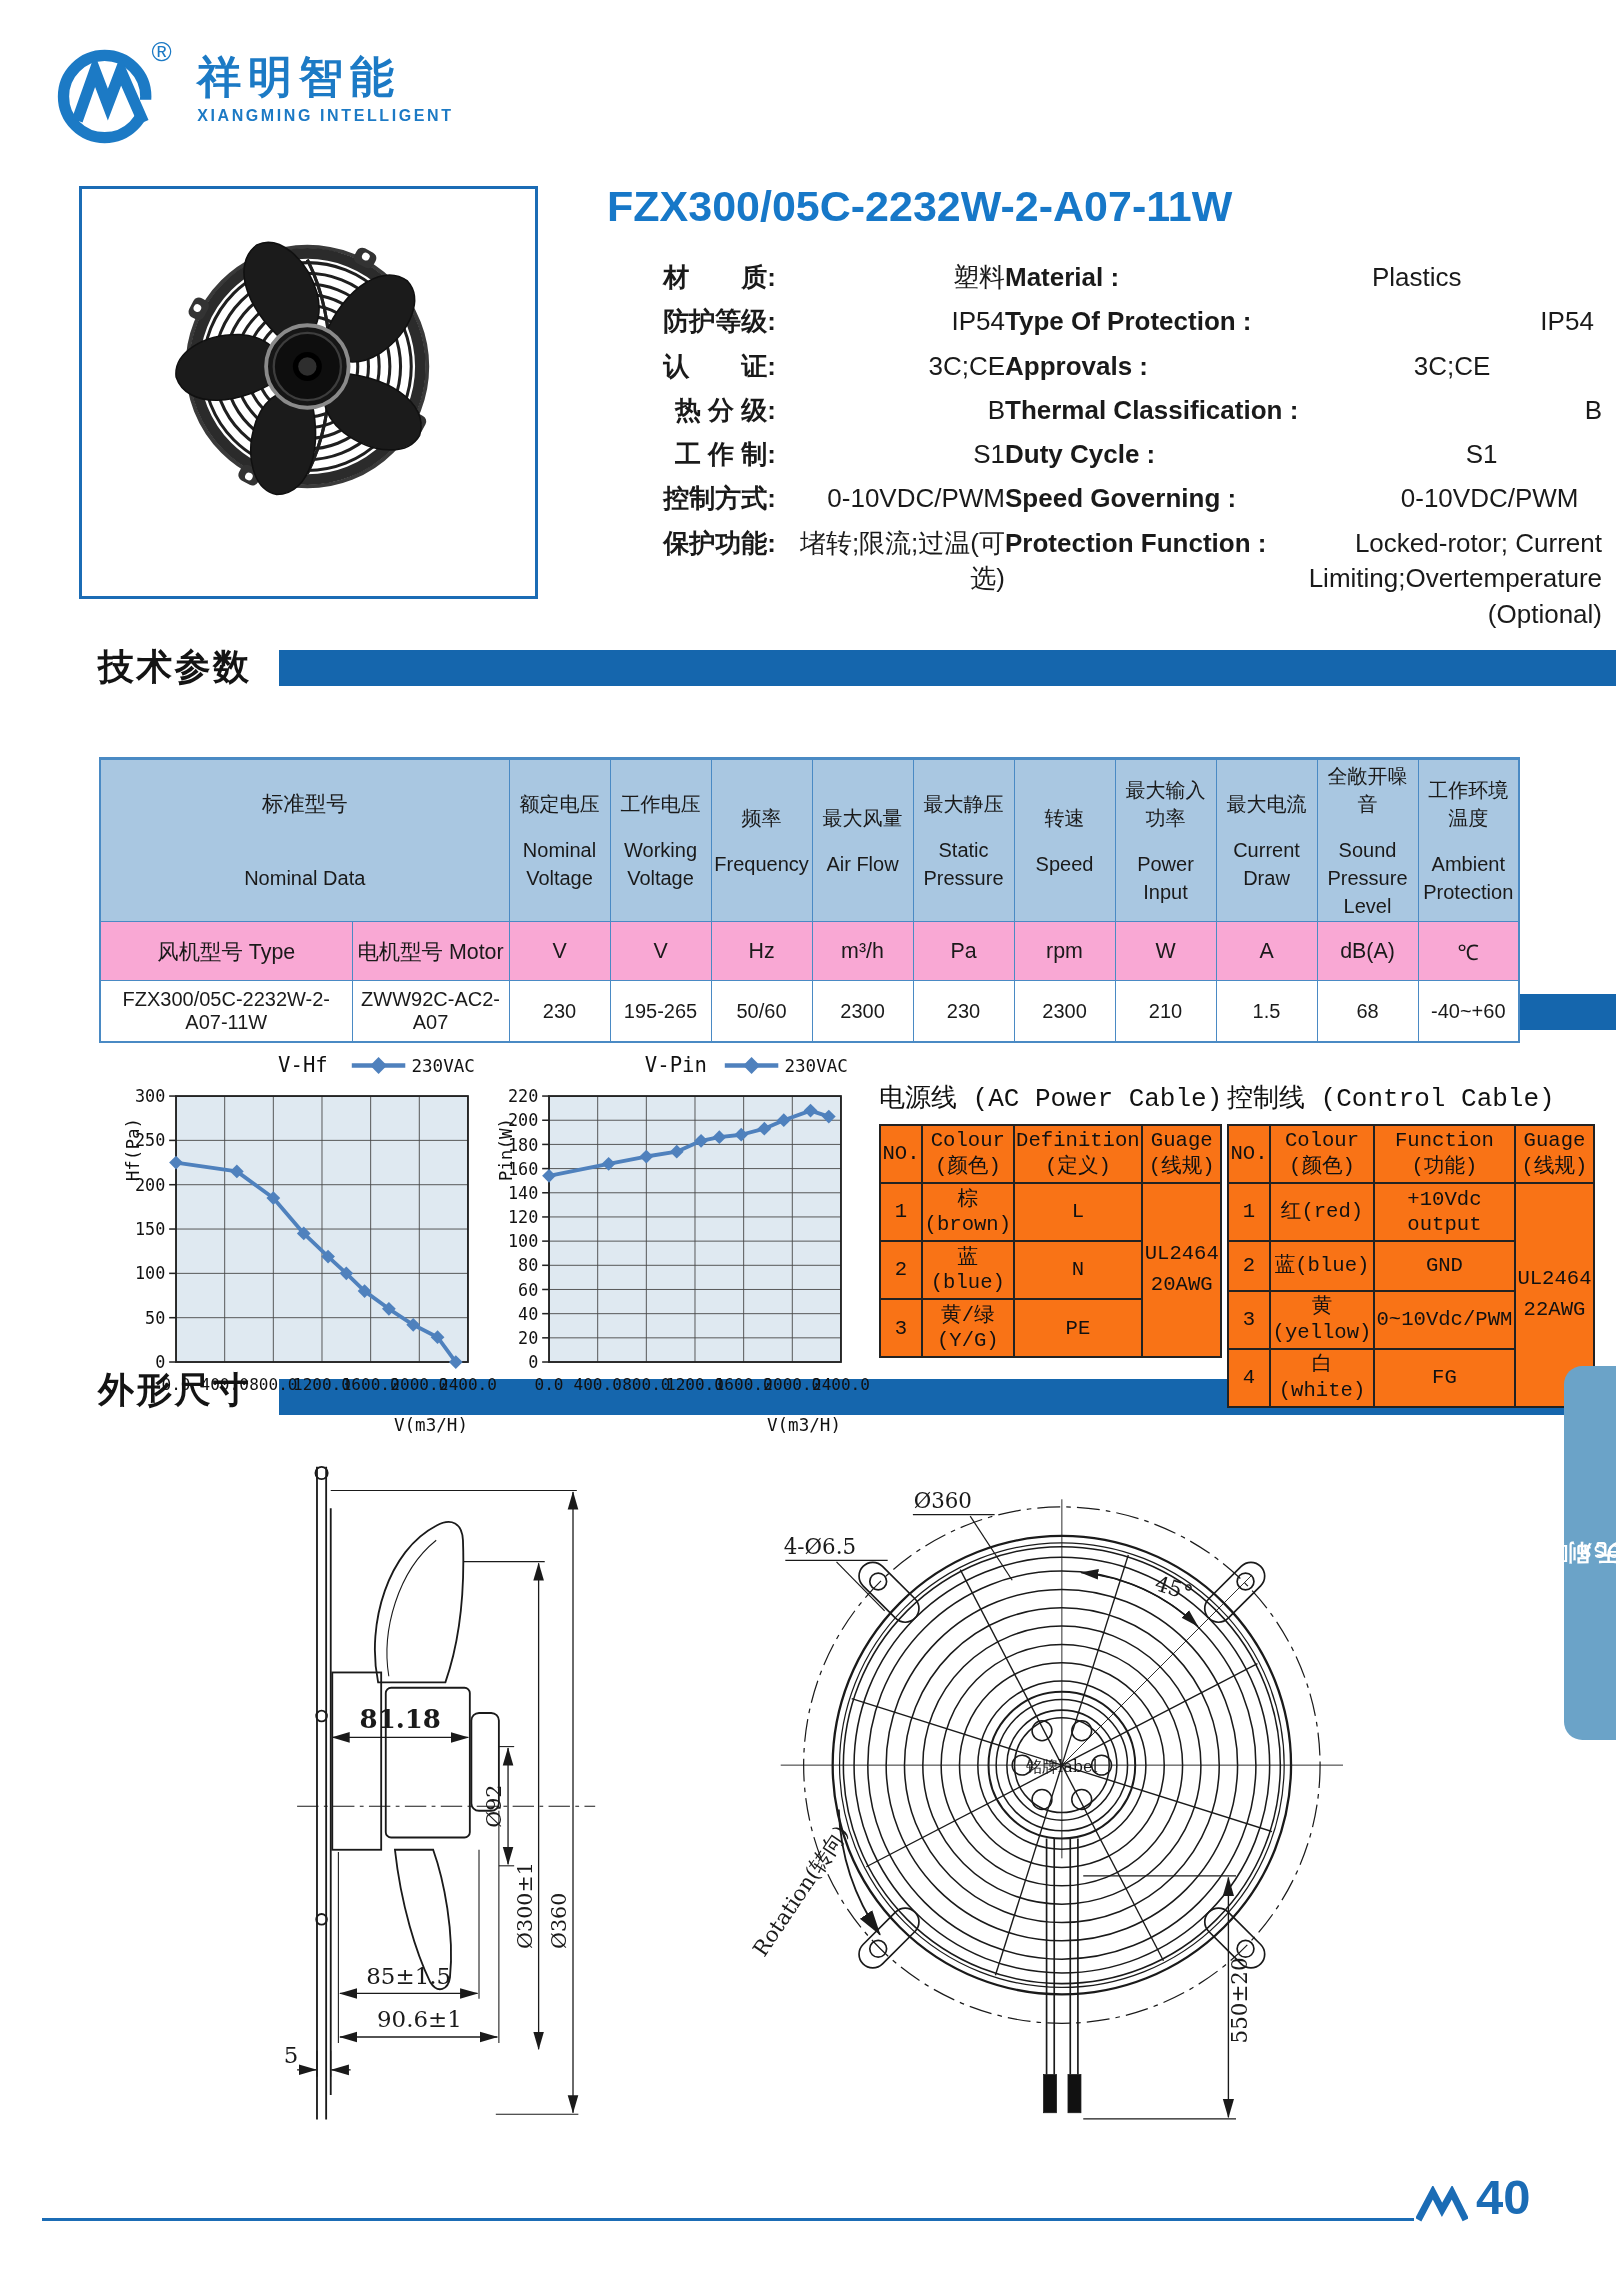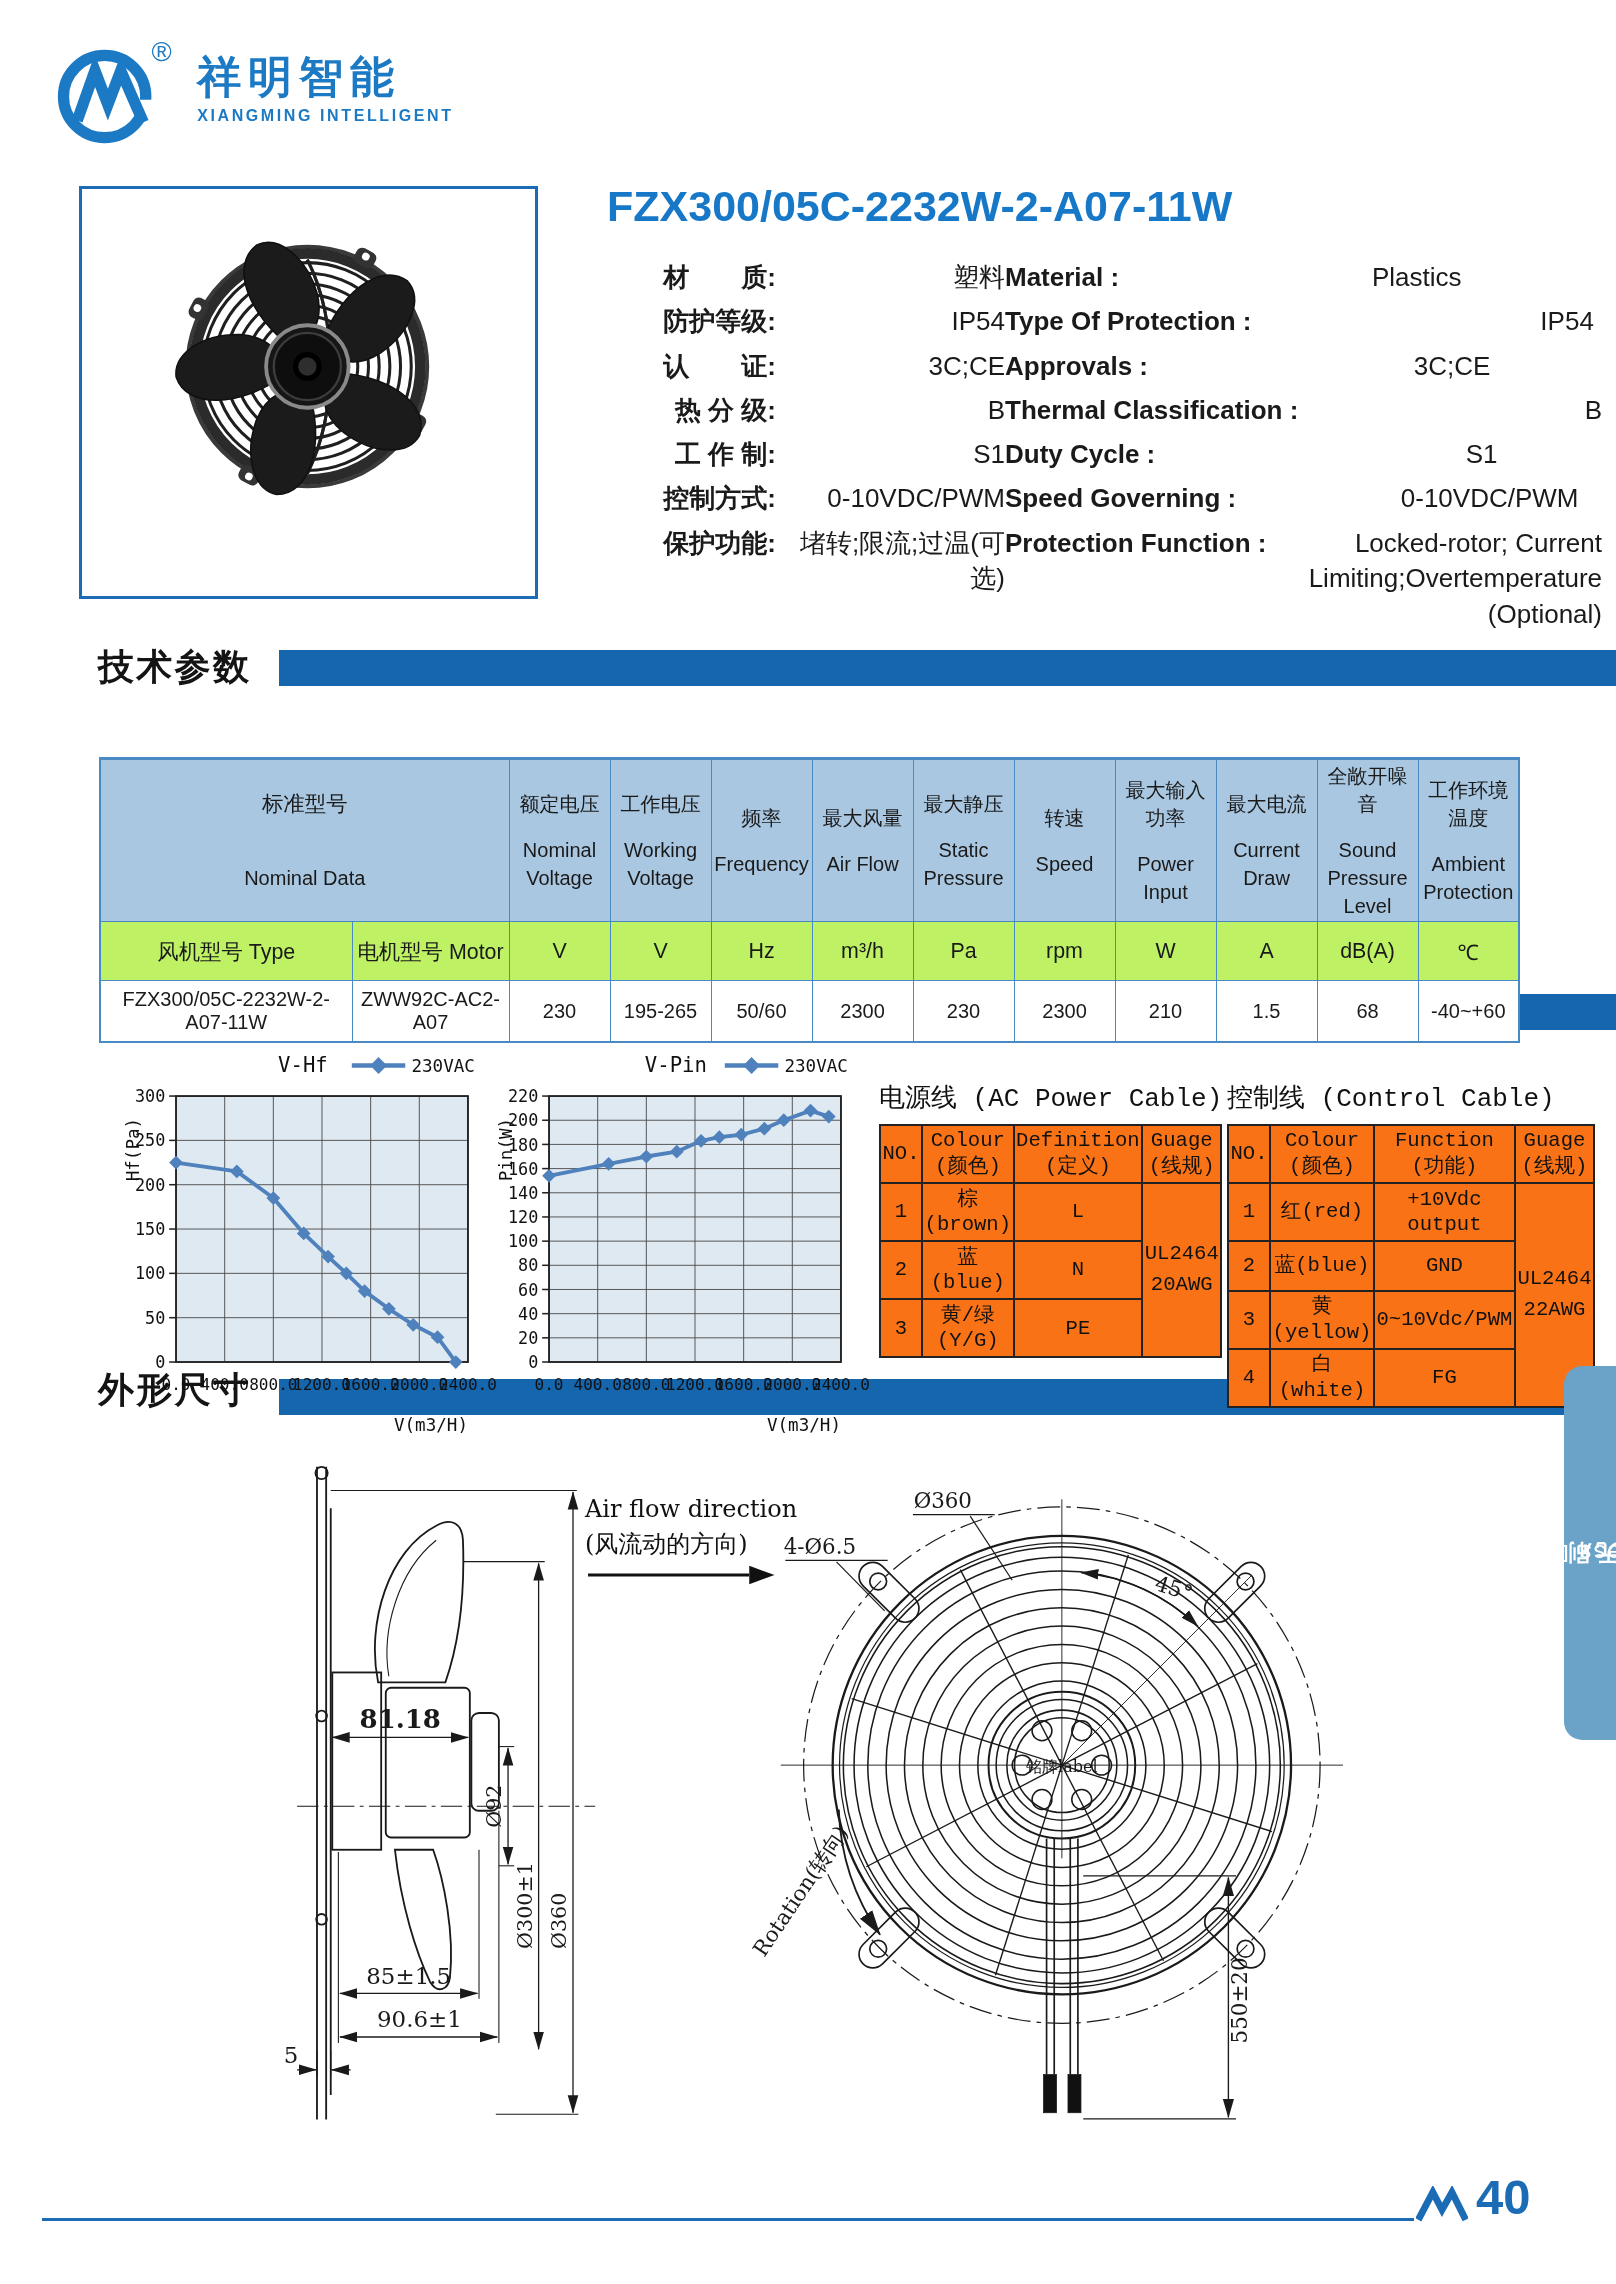--- a/index.html
+++ b/index.html
@@ -33,21 +33,21 @@
   #sec-tech{top:643px;} #sec-curves{top:987px;} #sec-dims{top:1366px;align-items:flex-end;}
 
   
   table.tech{position:absolute;left:99px;top:757px;width:1416px;border-collapse:collapse;
              table-layout:fixed;text-align:center;}
   table.tech td{border:1.5px solid #4a8ac4;vertical-align:middle;padding:1.5px;}
   table.tech{border:2.3px solid #4a8ac4;border-top:3.8px solid #4a8ac4;}
   table.tech .h1 td{background:#a9c7e1;height:139px;font-size:20px;line-height:1.4;}
   table.tech .h1 .cn{margin-bottom:18.3px;}
   table.tech .h1 .group-cn{margin-bottom:44px;font-size:21.4px;}
-  table.tech .h2 td{height:55px;font-size:21.4px;background:#bef264;}
+  table.tech .h2 td{height:55px;font-size:21.4px;background:#f9a8d4;}
   table.tech .dr td{height:57px;font-size:20px;background:#fff;}
 
   
   .chart{position:absolute;width:376px;height:399px;}
   #chart0{left:121px;top:1041px;} #chart1{left:494px;top:1041px;}
 
   
   .cable-block{position:absolute;font-family:Liberation Mono, monospace;color:#111;}
   #power{left:879px;top:1080px;width:309px;}
   #control{left:1227px;top:1080px;width:307px;}
@@ -584,28 +584,20 @@
       <text x="165" y="368" text-anchor="middle" font-size="34" font-weight="bold">81.18</text>
       <text transform="translate(297,470) rotate(-90)" text-anchor="middle">Ø92</text>
       <text transform="translate(337,600) rotate(-90)" text-anchor="middle">Ø300±1</text>
       <text transform="translate(382,620) rotate(-90)" text-anchor="middle">Ø360</text>
       <text x="176" y="702" text-anchor="middle" font-size="30">85±1.5</text>
       <text x="190" y="759" text-anchor="middle" font-size="30">90.6±1</text>
       <text x="22" y="806" text-anchor="middle" font-size="30">5</text>
     </g>
   </svg>
 
-  <div id="airflow">
-    <div>Air flow direction</div>
-    <div>(风流动的方向)</div>
-    <svg width="191" height="26" viewBox="0 0 250 34">
-      <line x1="4" y1="17" x2="215" y2="17" stroke="#111" stroke-width="4"></line>
-      <path d="M215,5 L248,17 L215,29 Z" fill="#111"></path>
-    </svg>
-  </div>
 
   <svg id="draw-right" width="657" height="712" viewBox="0 0 860 932">
     <defs>
       <marker id="arwR" viewBox="0 0 12 10" refX="11.5" refY="5" markerWidth="14" markerHeight="12" orient="auto-start-reverse">
         <path d="M0,1.5 L12,5 L0,8.5 Z" fill="#1a1a1a"></path>
       </marker>
     </defs>
     <g stroke="#1a1a1a" fill="none">
 
       <circle cx="420" cy="440" r="338" stroke-width="1.6" stroke-dasharray="30 8 6 8"></circle>

